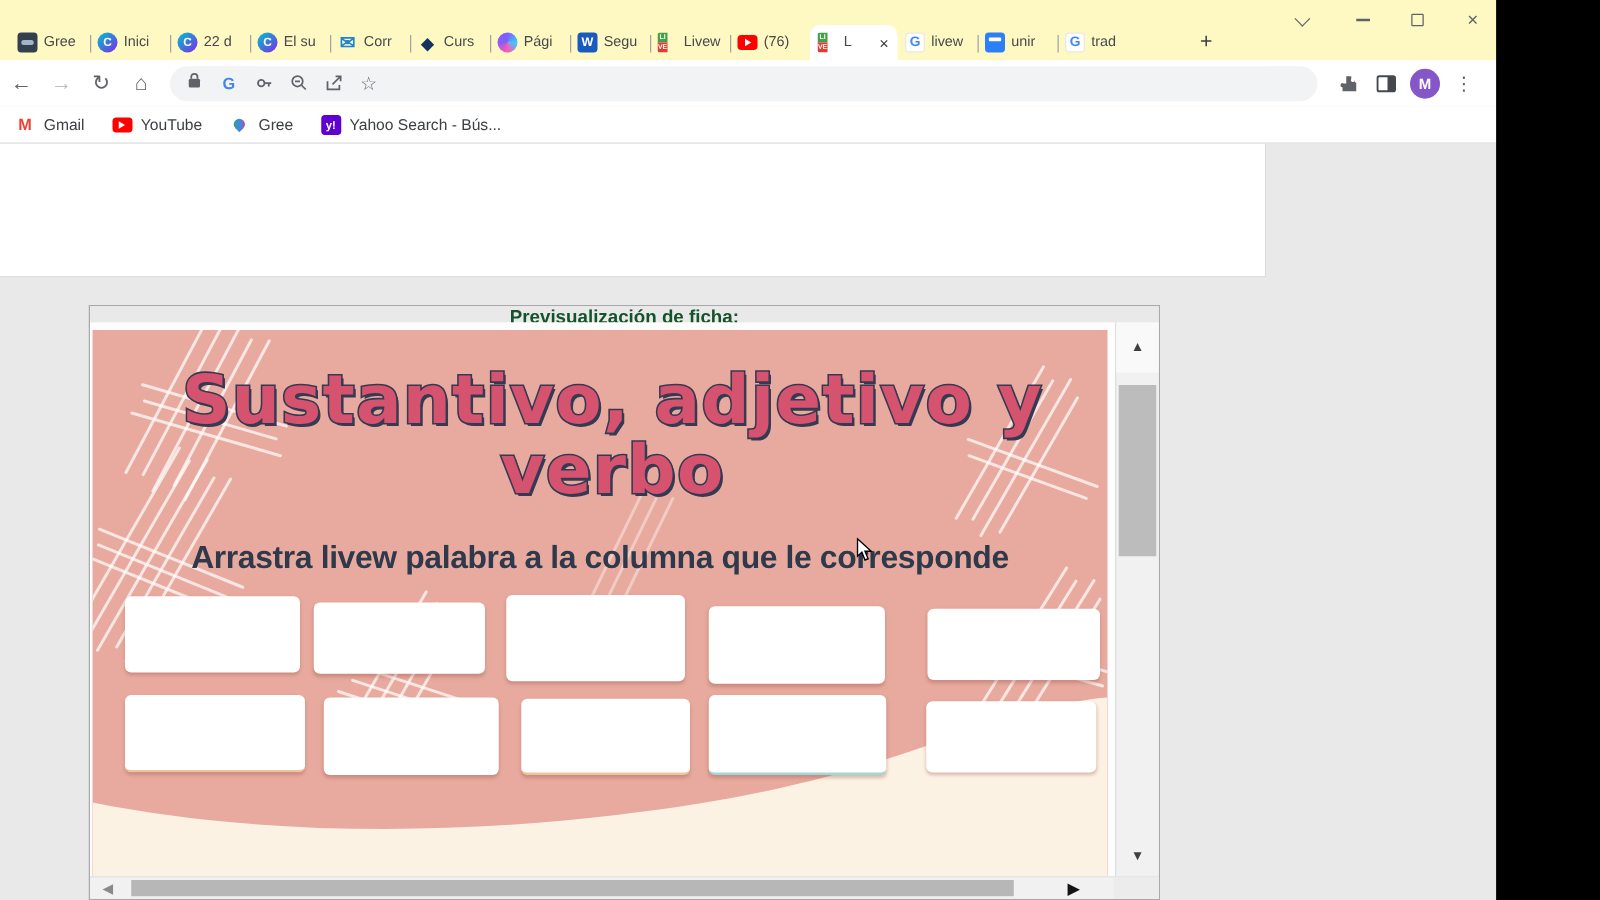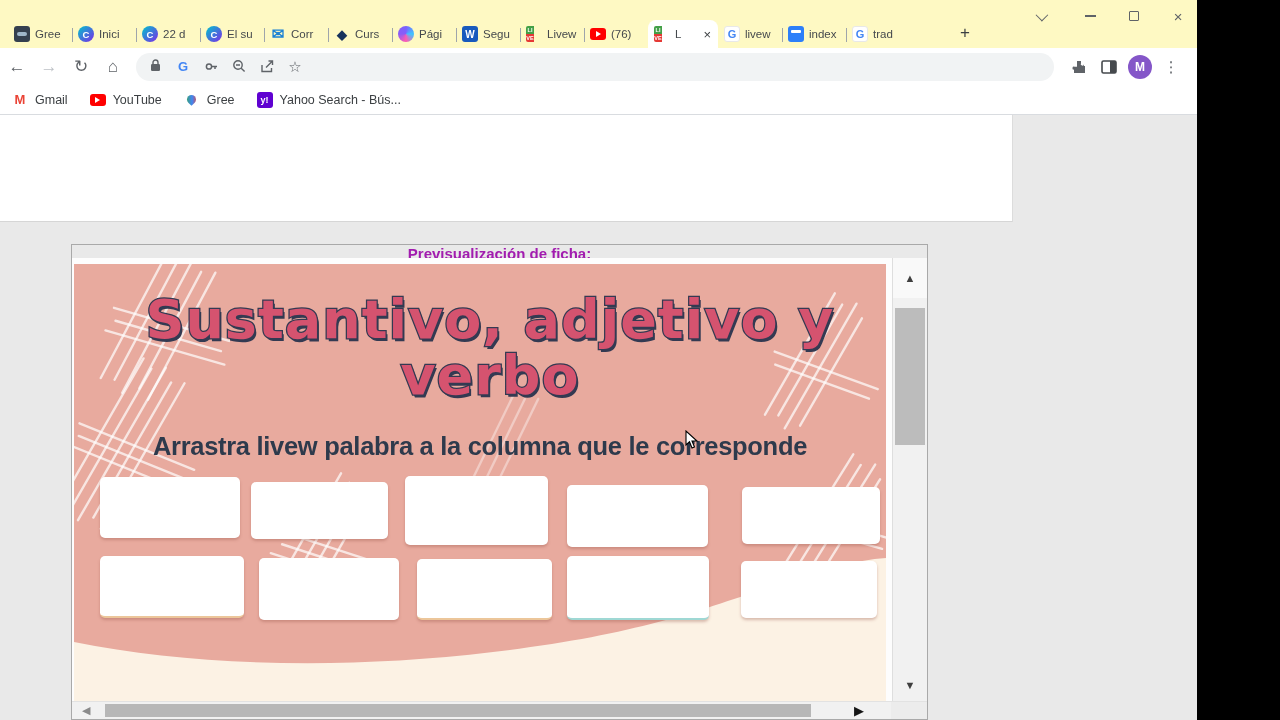--- a/index.html
+++ b/index.html
@@ -74,21 +74,21 @@
   .bookmark { display:flex; align-items:center; gap:7px; margin-right:22px; font-size:12.5px; color:#3c4043; }
 
   
   .pagearea { position:relative; height:620px; background:#e9e9e9; overflow:hidden; }
   .white-panel { position:absolute; left:0; top:0; width:1013px; height:107px; background:#fff;
                  border-right:1px solid #dcdcdc; border-bottom:1px solid #d6d6d6; }
 
   .preview-box { position:absolute; left:71px; top:129px; width:857px; height:476px;
                  border:1px solid #a9a9a9; background:#f4f4f4; }
   .label-clip { height:13px; overflow:hidden; text-align:center; background:#e9e9e9; }
-  .label-clip span { display:inline-block; margin-top:-9px; font-size:15px; font-weight:bold; color:#a21caf; }
+  .label-clip span { display:inline-block; margin-top:-9px; font-size:15px; font-weight:bold; color:#14532d; }
   .content-row { display:flex; height:443px; }
   .viewport { position:relative; flex:1; background:#fdfdfd; overflow:hidden; }
 
   .worksheet { position:absolute; left:2px; top:6px; right:6px; bottom:0; background:#e8aa9e; overflow:hidden; }
   .ws-title { position:absolute; left:20px; right:0; text-align:center; font-family:"DejaVu Sans",sans-serif;
               font-weight:800; font-size:54px; line-height:56px; color:#d5536f; letter-spacing:1px;
               -webkit-text-stroke:2.5px #333a52; paint-order:stroke fill; text-shadow:2px 3px 0 #333a52; }
   .ws-title-1 { top:28px; } .ws-title-2 { top:84px; }
   .ws-instruction { position:absolute; left:0; right:0; top:168px; text-align:center; font-size:25.5px;
                     font-weight:bold; color:#2e3a4c; letter-spacing:-0.3px; }
@@ -183,21 +183,21 @@
             <span class="tab-close">×</span>
           </div>
           <div class="tab">
             <span class="fav fav-google">G</span>
             <span class="tab-label">livew</span>
           </div>
           <div class="tab sep">
             <span class="fav fav-video">
               <i></i>
             </span>
-            <span class="tab-label">index</span>
+            <span class="tab-label">unir</span>
           </div>
           <div class="tab sep">
             <span class="fav fav-google">G</span>
             <span class="tab-label">trad</span>
           </div>
         </div>
       <div class="newtab-btn">+</div>
       <div class="win-controls">
         <span class="wc-chevron">
             <i class="chev"></i>

